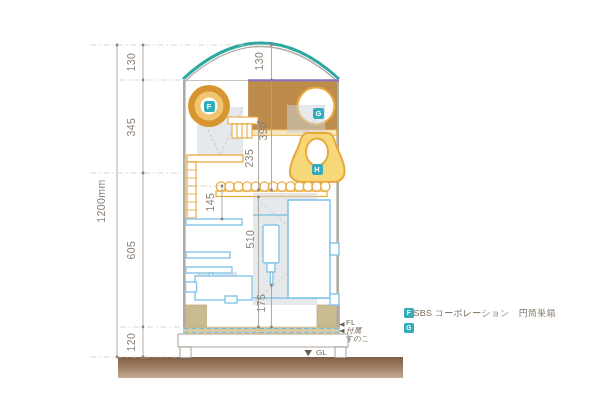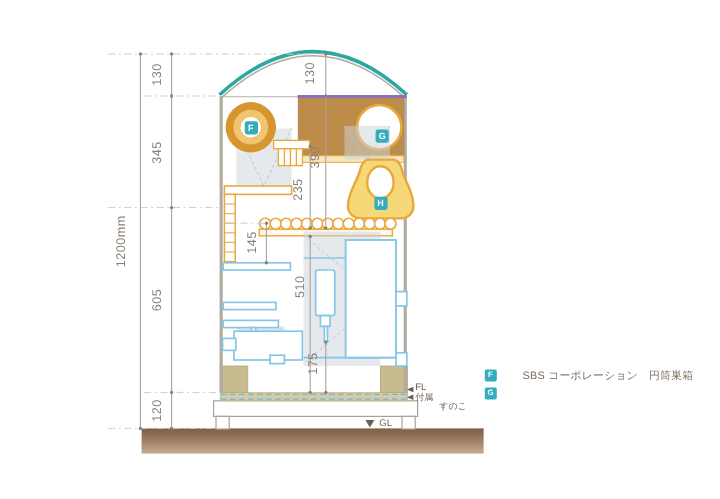--- a/index.html
+++ b/index.html
@@ -14,21 +14,21 @@
     font-size:10.5px;color:#8b8077;letter-spacing:.4px;white-space:nowrap;
   }
   .hlabel{
     position:absolute;font-size:8px;color:#6b5d4f;white-space:nowrap;line-height:8px;
   }
   .tag{
     position:absolute;width:11px;height:11px;background:#33acbc;border-radius:2px;
     color:#fff;font-size:7.5px;font-weight:bold;text-align:center;line-height:11px;
   }
   .legend{position:absolute;left:404px;top:308px;}
-  .legend-row{display:flex;align-items:center;gap:22px;margin-bottom:5px;height:10px;}
+  .legend-row{display:flex;align-items:center;gap:0;margin-bottom:5px;height:10px;}
   .legend-sq{
     width:9.5px;height:9.5px;background:#33acbc;border-radius:1.5px;color:#fff;
     font-size:6.5px;font-weight:bold;text-align:center;line-height:9.5px;flex:0 0 auto;
   }
   .legend-text{font-size:9px;color:#7c6d5d;white-space:nowrap;letter-spacing:.2px;}
 </style>
 </head>
 <body>
 
 <div class="canvas">
@@ -220,22 +220,22 @@
   <div class="vlabel" style="left:109px;top:336px;">120</div>
 
   <div class="vlabel" style="left:237px;top:55px;">130</div>
   <div class="vlabel" style="left:241px;top:125px;">390</div>
   <div class="vlabel" style="left:227px;top:152px;">235</div>
   <div class="vlabel" style="left:188px;top:196px;">145</div>
   <div class="vlabel" style="left:228px;top:233px;">510</div>
   <div class="vlabel" style="left:239px;top:297px;">175</div>
 
   <div class="hlabel" style="left:346px;top:319px;text-align:right;">FL</div>
-  <div class="hlabel" style="left:346px;top:327px;font-size:7.5px;">付属</div>
-  <div class="hlabel" style="left:366px;top:335px;font-size:7.5px;">すのこ</div>
+  <div class="hlabel" style="left:346px;top:327px;font-size:7.5px;font-style:italic;">付属</div>
+  <div class="hlabel" style="left:346px;top:335px;font-size:7.5px;">すのこ</div>
   <div class="hlabel" style="left:316px;top:349px;">GL</div>
 
   <div class="tag" style="left:203.5px;top:100.5px;">F</div>
   <div class="tag" style="left:313px;top:108px;">G</div>
   <div class="tag" style="left:311.5px;top:164px;">H</div>
 
   <div class="legend">
     <div class="legend-row">
       <span class="legend-sq">F</span>
       <span class="legend-text">SBS コーポレーション　円筒巣箱</span>

